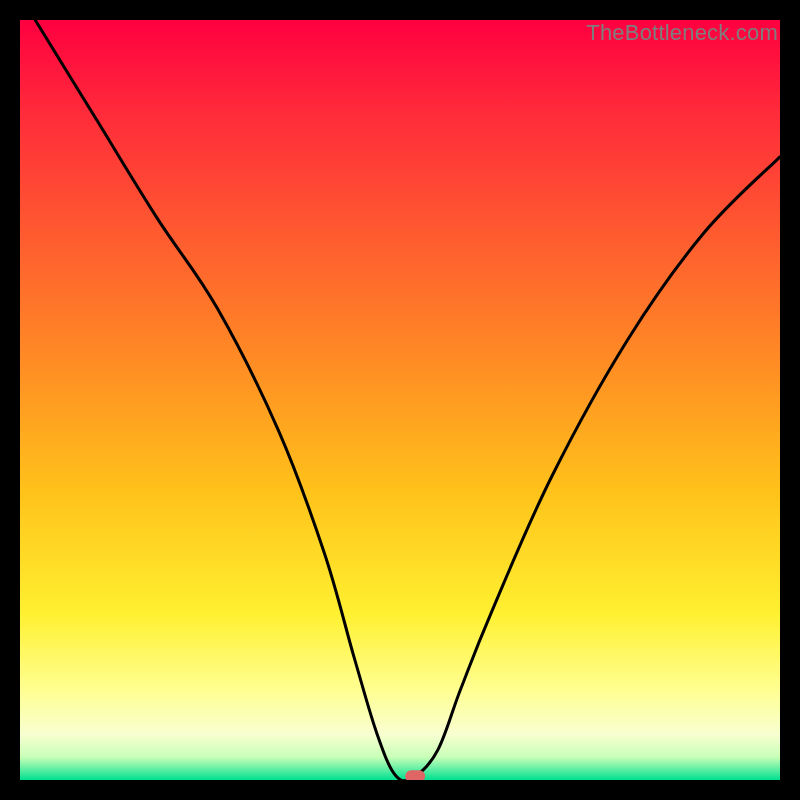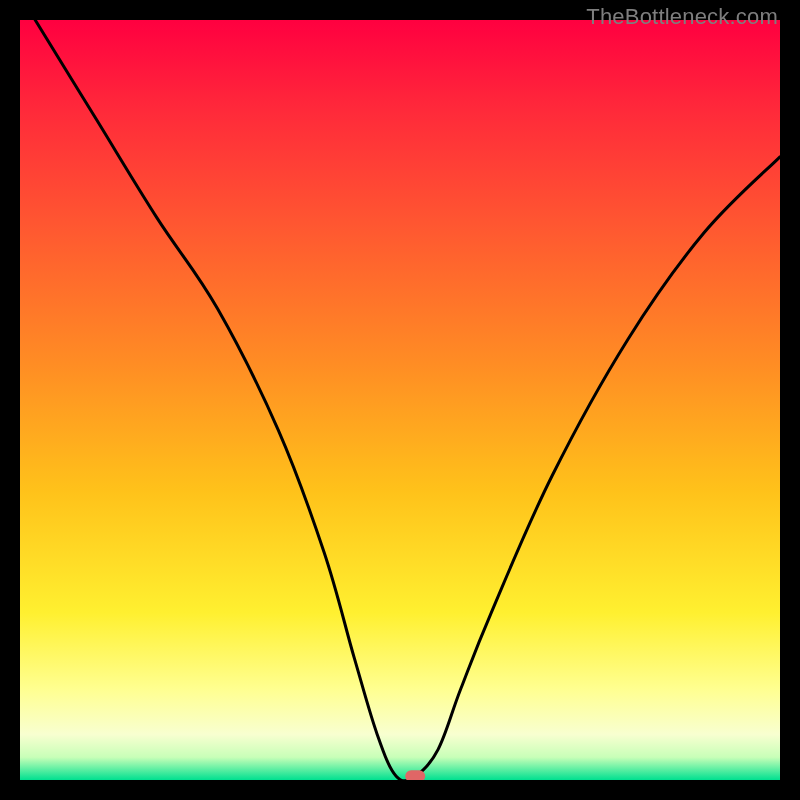--- a/index.html
+++ b/index.html
@@ -12,21 +12,21 @@
     overflow: hidden;
   }
   .frame {
     position: relative;
     width: 800px;
     height: 800px;
     background: #000;
   }
   .watermark {
     position: absolute;
-    top: 4px;
+    top: 20px;
     right: 22px;
     color: #7e7e7e;
     font-size: 22px;
     font-weight: 500;
     letter-spacing: 0.2px;
     z-index: 5;
   }
   .plot-wrap {
     position: absolute;
     left: 20px;

